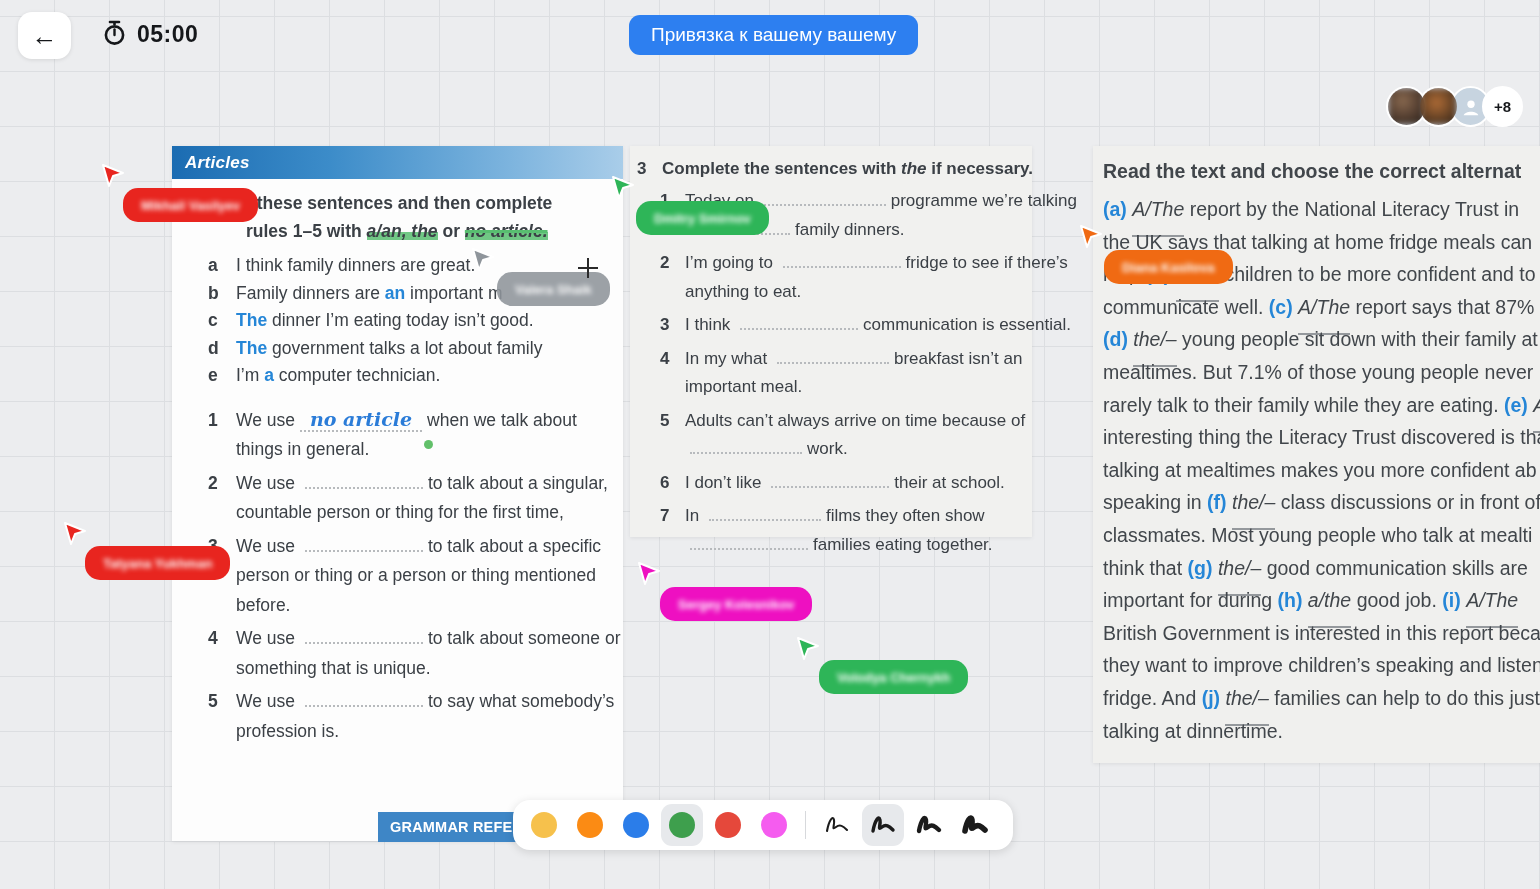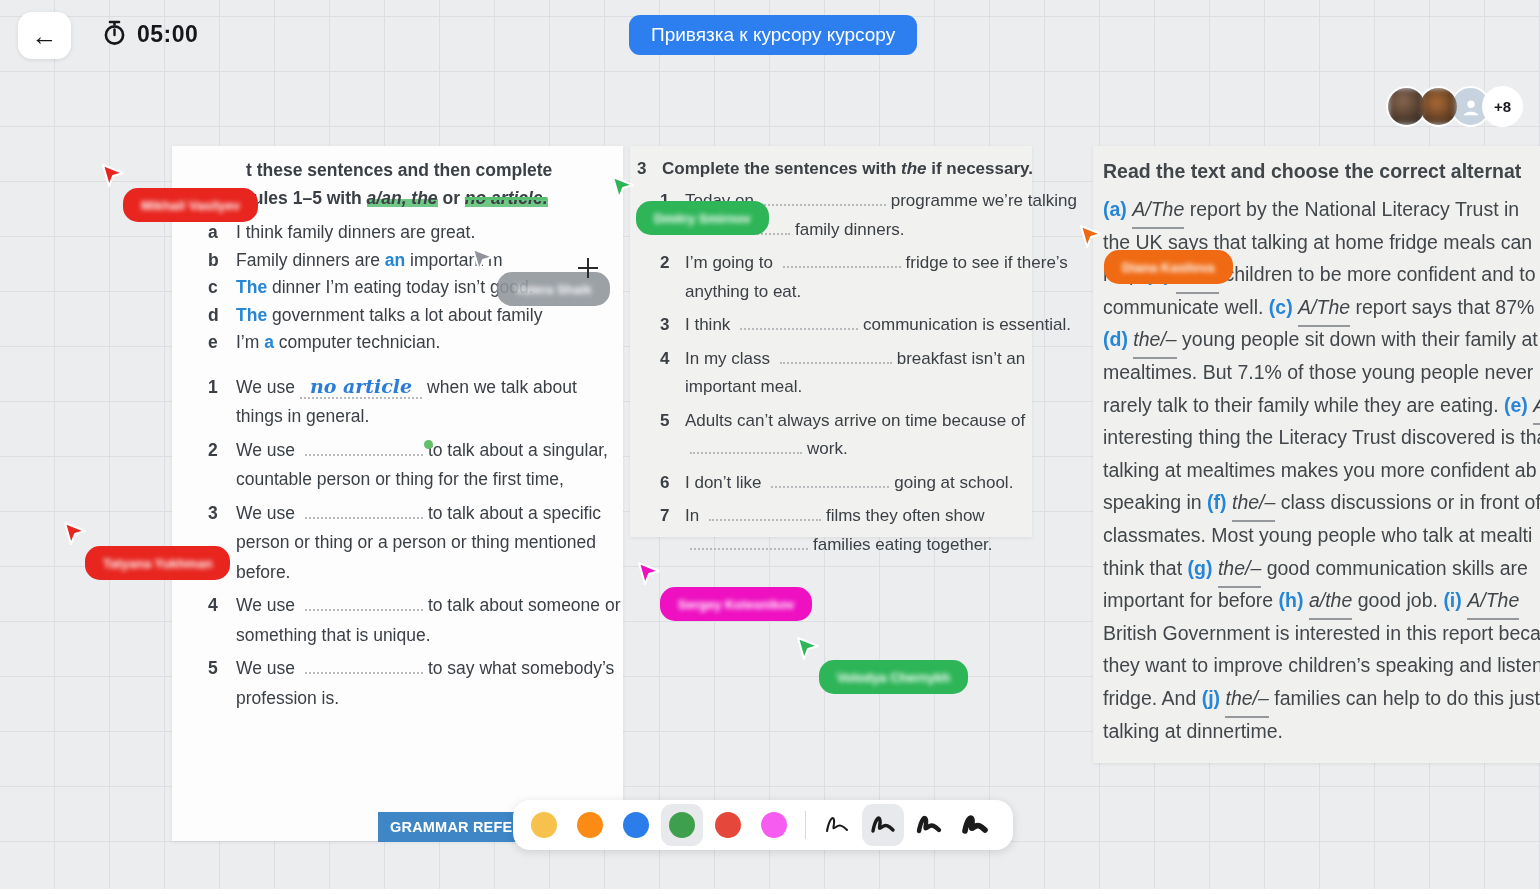--- a/index.html
+++ b/index.html
@@ -45,21 +45,21 @@
   .art-rules{margin-top:16px;}
   .art-rules .rline{line-height:29.5px;white-space:nowrap;}
   .doc-articles .lnum{display:inline-block;width:28px;flex:none;font-weight:700;}
 
   .rline{display:flex;align-items:baseline;}
   .lbody{flex:1;min-width:0;}
   .b{font-weight:700;}
   .bi{font-weight:700;font-style:italic;}
   .blu{color:#2586d7;font-weight:700;}
   .mk{color:#2586d7;font-weight:700;}
-  .ui{font-style:italic;border-bottom:2px solid #94989c;padding-bottom:7px;}
+  .ui{font-style:italic;border-bottom:2px solid #94989c;padding-bottom:15px;}
   .blank{display:inline-block;border-bottom:2px dotted #b7babd;height:13px;margin:0 5px;}
   .hl{font-weight:700;font-style:italic;
     background:linear-gradient(transparent 56%,rgba(88,190,112,.85) 56%,rgba(88,190,112,.85) 96%,transparent 96%);}
   .hls{font-weight:700;font-style:italic;text-decoration:line-through;text-decoration-color:#58be70;text-decoration-thickness:3px;
     background:linear-gradient(transparent 56%,rgba(88,190,112,.85) 56%,rgba(88,190,112,.85) 96%,transparent 96%);}
   .hand{color:#2b7cd8;font-style:italic;font-weight:600;font-size:19px;font-family:"DejaVu Serif",serif;
     border-bottom:2px dotted #b7babd;padding:0 10px 1px 10px;display:inline-block;line-height:20px;}
 
   .ex-head{padding:11px 0 0 7px;font-size:17px;}
   .ex-head .lnum{display:inline-block;width:25px;flex:none;}
@@ -108,39 +108,42 @@
     <span>
       <svg width="27" height="27" viewBox="0 0 27 27">
         <line x1="9" y1="3" x2="18" y2="3" stroke="#15171a" stroke-width="2.6" stroke-linecap="round"></line>
         <line x1="13.5" y1="3" x2="13.5" y2="6" stroke="#15171a" stroke-width="2.6"></line>
         <circle cx="13.5" cy="16" r="8.6" fill="none" stroke="#15171a" stroke-width="2.6"></circle>
         <line x1="13.5" y1="16" x2="13.5" y2="10.5" stroke="#15171a" stroke-width="2.4" stroke-linecap="round"></line>
       </svg>
     </span>
     <span class="t-val">05:00</span>
   </div>
-  <div class="follow-pill">Привязка к курсору курсору</div>
+  <div class="follow-pill">Привязка к вашему вашему</div>
 
   <div class="presence">
     <div class="av ph1">
         <i></i>
       </div>
     <div class="av ph2">
         <i></i>
       </div>
     <div class="av ghost">
       <svg width="22" height="22" viewBox="0 0 24 24">
         <circle cx="12" cy="9" r="4" fill="#fff"></circle>
         <path d="M4 21c1.5-5.2 14.5-5.2 16 0z" fill="#fff"></path>
       </svg>
     </div>
     <div class="av more">+8</div>
   </div>
 
   <div class="doc doc-articles">
+    <div class="art-header">
+      <span>Articles</span>
+    </div>
     <div class="art-body">
       <div class="art-intro" style="text-indent:0;padding-left:38px;">
           <div class="rline">
             <span class="lbody"><span class="b">t these sentences and then complete</span></span>
           </div>
           <div class="rline">
             <span class="lbody"><span class="b">rules 1–5 with </span><span class="hl">a/an, the</span><span class="b"> or </span><span class="hls">no article.</span></span>
           </div>
         </div>
       <div class="art-ex">
@@ -238,37 +241,37 @@
         <div class="rline">
           <span class="lnum"></span>
           <span class="lbody"><span>anything to eat.</span></span>
         </div>
         <div class="rline" style="margin-top: 5px;">
           <span class="lnum">3</span>
           <span class="lbody"><span>I think </span><span class="blank" style="width: 118px;"></span><span>communication is essential.</span></span>
         </div>
         <div class="rline" style="margin-top: 5px;">
           <span class="lnum">4</span>
-          <span class="lbody"><span>In my class </span><span class="blank" style="width: 112px;"></span><span>breakfast isn’t an</span></span>
+          <span class="lbody"><span>In my what </span><span class="blank" style="width: 112px;"></span><span>breakfast isn’t an</span></span>
         </div>
         <div class="rline">
           <span class="lnum"></span>
           <span class="lbody"><span>important meal.</span></span>
         </div>
         <div class="rline" style="margin-top: 5px;">
           <span class="lnum">5</span>
           <span class="lbody"><span>Adults can’t always arrive on time because of</span></span>
         </div>
         <div class="rline">
           <span class="lnum"></span>
           <span class="lbody"><span class="blank" style="width: 112px;"></span><span>work.</span></span>
         </div>
         <div class="rline" style="margin-top: 5px;">
           <span class="lnum">6</span>
-          <span class="lbody"><span>I don’t like </span><span class="blank" style="width: 118px;"></span><span>going at school.</span></span>
+          <span class="lbody"><span>I don’t like </span><span class="blank" style="width: 118px;"></span><span>their at school.</span></span>
         </div>
         <div class="rline" style="margin-top: 5px;">
           <span class="lnum">7</span>
           <span class="lbody"><span>In </span><span class="blank" style="width: 112px;"></span><span>films they often show</span></span>
         </div>
         <div class="rline">
           <span class="lnum"></span>
           <span class="lbody"><span class="blank" style="width: 118px;"></span><span>families eating together.</span></span>
         </div>
       </div>
@@ -308,21 +311,21 @@
           <div class="rline">
             <span class="lbody"><span>speaking in </span><span class="mk">(f) </span><span class="ui">the/–</span><span>&nbsp;class discussions or in front of</span></span>
           </div>
           <div class="rline">
             <span class="lbody"><span>classmates. Most young people who talk at mealti</span></span>
           </div>
           <div class="rline">
             <span class="lbody"><span>think that </span><span class="mk">(g) </span><span class="ui">the/–</span><span>&nbsp;good communication skills are</span></span>
           </div>
           <div class="rline">
-            <span class="lbody"><span>important for before </span><span class="mk">(h) </span><span class="ui">a/the</span><span>&nbsp;good job. </span><span class="mk">(i) </span><span class="ui">A/The</span></span>
+            <span class="lbody"><span>important for during </span><span class="mk">(h) </span><span class="ui">a/the</span><span>&nbsp;good job. </span><span class="mk">(i) </span><span class="ui">A/The</span></span>
           </div>
           <div class="rline">
             <span class="lbody"><span>British Government is interested in this report beca</span></span>
           </div>
           <div class="rline">
             <span class="lbody"><span>they want to improve children’s speaking and listen</span></span>
           </div>
           <div class="rline">
             <span class="lbody"><span>fridge. And </span><span class="mk">(j) </span><span class="ui">the/–</span><span>&nbsp;families can help to do this just</span></span>
           </div>

